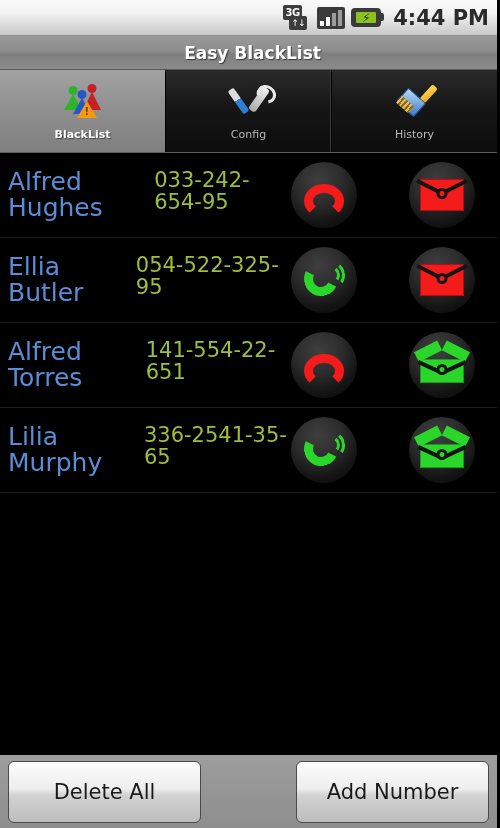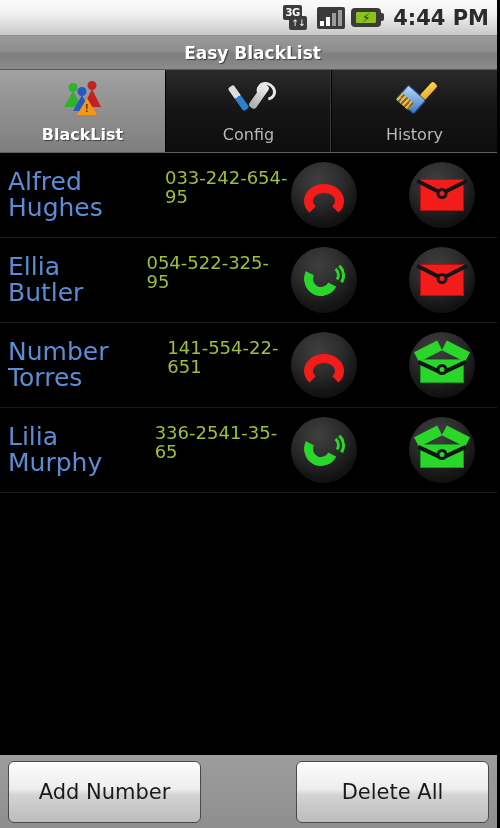--- a/index.html
+++ b/index.html
@@ -161,21 +161,21 @@
     border-right: 1px solid #000;
     box-shadow: inset -1px 0 0 #3a3a3a;
     box-sizing: border-box;
   }
   .tab:last-child { border-right: none; box-shadow: none; }
   .tab.active {
     background: linear-gradient(to bottom, #a2a2a2 0%, #8f8f8f 50%, #7f7f7f 100%);
     box-shadow: none;
   }
   .tab .tlabel {
-    font-size: 16px;
+    font-size: 11px;
     color: #b8b8b8;
     margin-top: 9px;
   }
   .tab.active .tlabel {
     color: #ffffff;
     font-weight: bold;
     text-shadow: 1px 1px 1px rgba(0,0,0,.5);
   }
   .tab .ticon {
     width: 42px;
@@ -240,21 +240,21 @@
     justify-content: center;
     gap: 4px;
   }
   .row .name {
     color: #5b8cd6;
     font-size: 25px;
     line-height: 1.05;
   }
   .row .number {
     color: #9ebe3d;
-    font-size: 18px;
+    font-size: 21px;
     line-height: 1.05;
   }
   .row .actions {
     display: flex;
     align-items: center;
     gap: 52px;
     padding-right: 22px;
   }
 
   .orb {
@@ -503,21 +503,21 @@
               <div class="flapL"></div>
               <div class="flapR"></div>
               <div class="clasp"></div>
           </div>
         </div>
       </div>
     </div>
 
     <div class="row">
       <div class="texts">
-        <div class="name">Number Torres</div>
+        <div class="name">Alfred Torres</div>
         <div class="number">141-554-22-651</div>
       </div>
       <div class="actions">
         <div class="orb">
           <div class="hs-end">
               <div class="arc"></div>
             </div>
         </div>
         <div class="orb">
           <div class="env-open">
@@ -556,17 +556,17 @@
           </div>
         </div>
       </div>
     </div>
 
   </div>
 
   <div class="spacer" style="height:230px;"></div>
 
   <div class="bottombar">
+    <div class="btn">Delete All</div>
     <div class="btn">Add Number</div>
-    <div class="btn">Delete All</div>
   </div>
 
 </div>
 
 </body></html>

